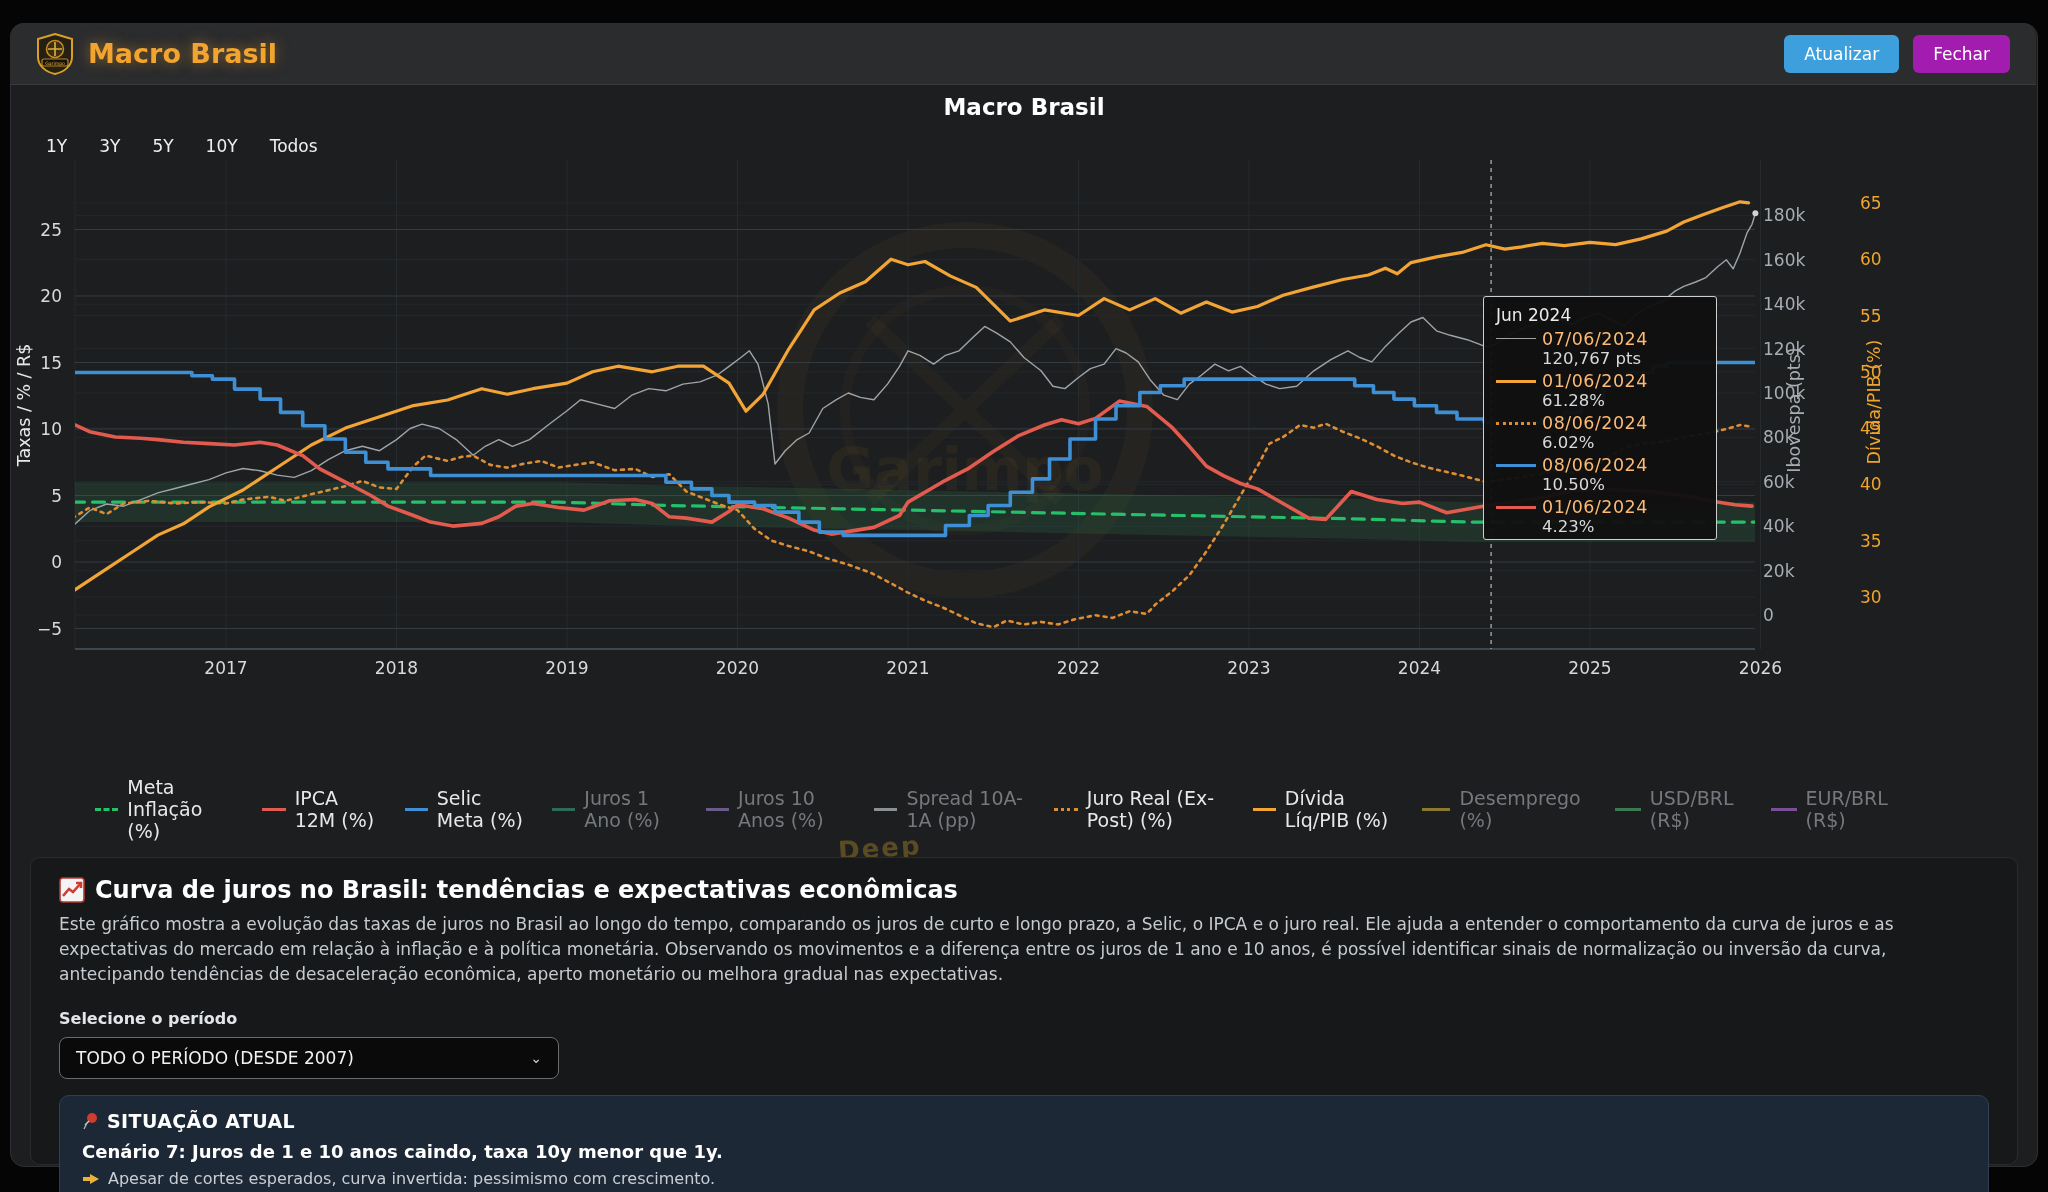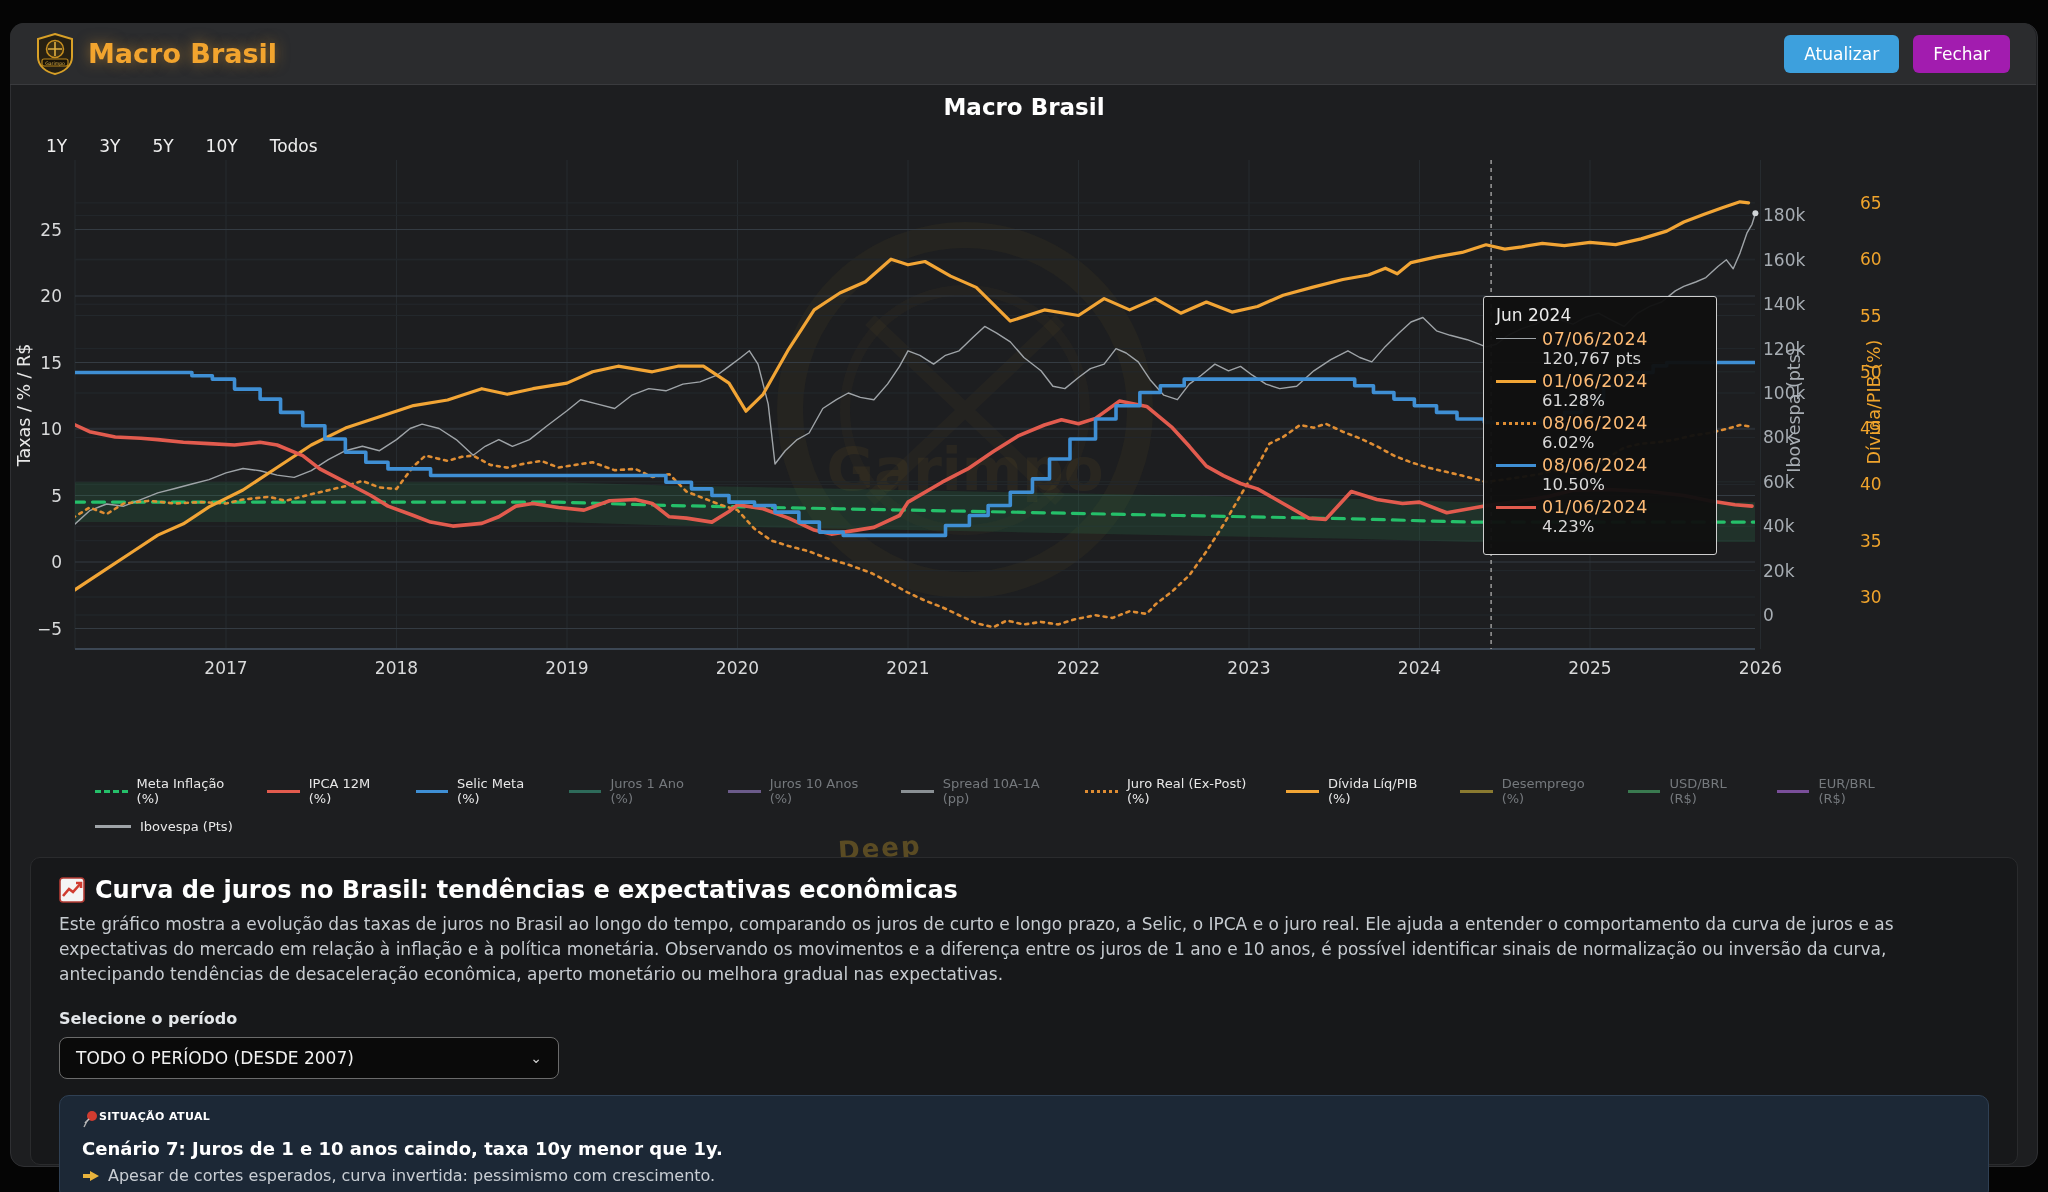--- a/index.html
+++ b/index.html
@@ -16,47 +16,47 @@
   .btn{border:none;border-radius:6px;color:#fff;font-size:17px;padding:9px 20px;cursor:pointer;
     font-family:inherit;text-align:center;}
   .btn-update{background:#3da0dd;margin-right:14px;}
   .btn-close{background:#a21caf;}
   .chart-title{position:absolute;left:0;top:94px;width:2048px;text-align:center;color:#fff;
     font-size:23px;font-weight:bold;z-index:5;}
   .ranges{position:absolute;left:42px;top:134px;display:flex;gap:24px;z-index:6;justify-content:space-between;}
   .ranges span{color:#efefef;font-size:17px;cursor:pointer;padding:2px 4px;}
   #chart{position:absolute;left:0;top:0;width:2048px;height:1192px;z-index:4;}
   .tooltip{position:absolute;left:1483px;top:296px;width:234px;background:rgba(16,16,16,.96);
-    border:1px solid #cfcfcf;border-radius:3px;padding:8px 12px 18px 12px;z-index:20;box-sizing:border-box;}
+    border:1px solid #cfcfcf;border-radius:3px;padding:8px 12px 3px 12px;z-index:20;box-sizing:border-box;}
   .tt-header{color:#ececec;font-size:17px;margin-bottom:4px;}
   .tt-row{display:flex;align-items:flex-start;margin-top:3px;}
   .tt-sample{width:46px;flex:0 0 46px;padding-top:9px;}
   .tt-sample i{display:block;border-top-style:solid;border-top-width:3px;width:40px;height:0;}
   .tt-right{flex:1;}
   .tt-date{color:#fdba74;font-size:17.5px;font-weight:normal;letter-spacing:.5px;line-height:20px;}
   .tt-val{color:#d9d9d9;font-size:16.5px;line-height:19px;}
   .legend{position:absolute;left:95px;top:776px;width:1830px;z-index:6;}
   .legend-row{display:flex;align-items:center;margin-bottom:13px;}
   .lg-item{display:flex;align-items:center;margin-right:27px;cursor:pointer;}
   .lg-sample{width:36px;height:0;margin-right:9px;border-top-width:3px;border-top-style:solid;}
-  .lg-label{font-size:13px;}
+  .lg-label{font-size:19px;}
   .lg-on .lg-label{color:#e8e8e8;}
   .lg-off .lg-label{color:#75797d;}
   .info{position:absolute;left:30px;top:857px;width:1988px;height:308px;background:#17181a;
     border:1px solid #2a2b2d;border-radius:10px;box-sizing:border-box;padding:18px 28px;z-index:10;}
   .info-title{display:flex;align-items:center;gap:10px;color:#fff;font-size:24px;font-weight:bold;}
   .info-para{margin-top:8px;color:#c6cbd0;font-size:17px;line-height:25px;width:1935px;}
   .select-label{margin-top:22px;color:#e3e6e9;font-size:16px;font-weight:bold;}
   .selectbox{margin-top:9px;width:500px;height:42px;background:#0a0a0a;border:1px solid #6b6b6b;
     border-radius:8px;display:flex;align-items:center;padding:17px 16px;box-sizing:border-box;
     color:#f2f2f2;font-size:17px;cursor:pointer;}
   .selectbox .chev{margin-left:auto;color:#cfcfcf;font-size:14px;}
   .situation{margin-top:16px;width:1930px;background:#1c2836;border:1px solid #2f4054;
     border-radius:10px;box-sizing:border-box;padding:14px 22px;}
-  .sit-head{display:flex;color:#fff;font-size:11px;font-weight:bold;
+  .sit-head{display:flex;align-items:center;gap:8px;color:#fff;font-size:19px;font-weight:bold;
     letter-spacing:.4px;}
   .sit-scenario{margin-top:9px;color:#fff;font-size:18px;font-weight:bold;}
   .sit-note{margin-top:7px;color:#c9ced4;font-size:16px;display:flex;align-items:center;gap:8px;}
   .wm-deep{position:absolute;left:838px;top:833px;color:#8d7026;font-size:26px;font-weight:bold;
     opacity:.55;transform:rotate(-4deg);z-index:7;letter-spacing:2px;}
   .icon-svg{display:inline-block;vertical-align:middle;}
 </style>
 </head>
 <body>
 

